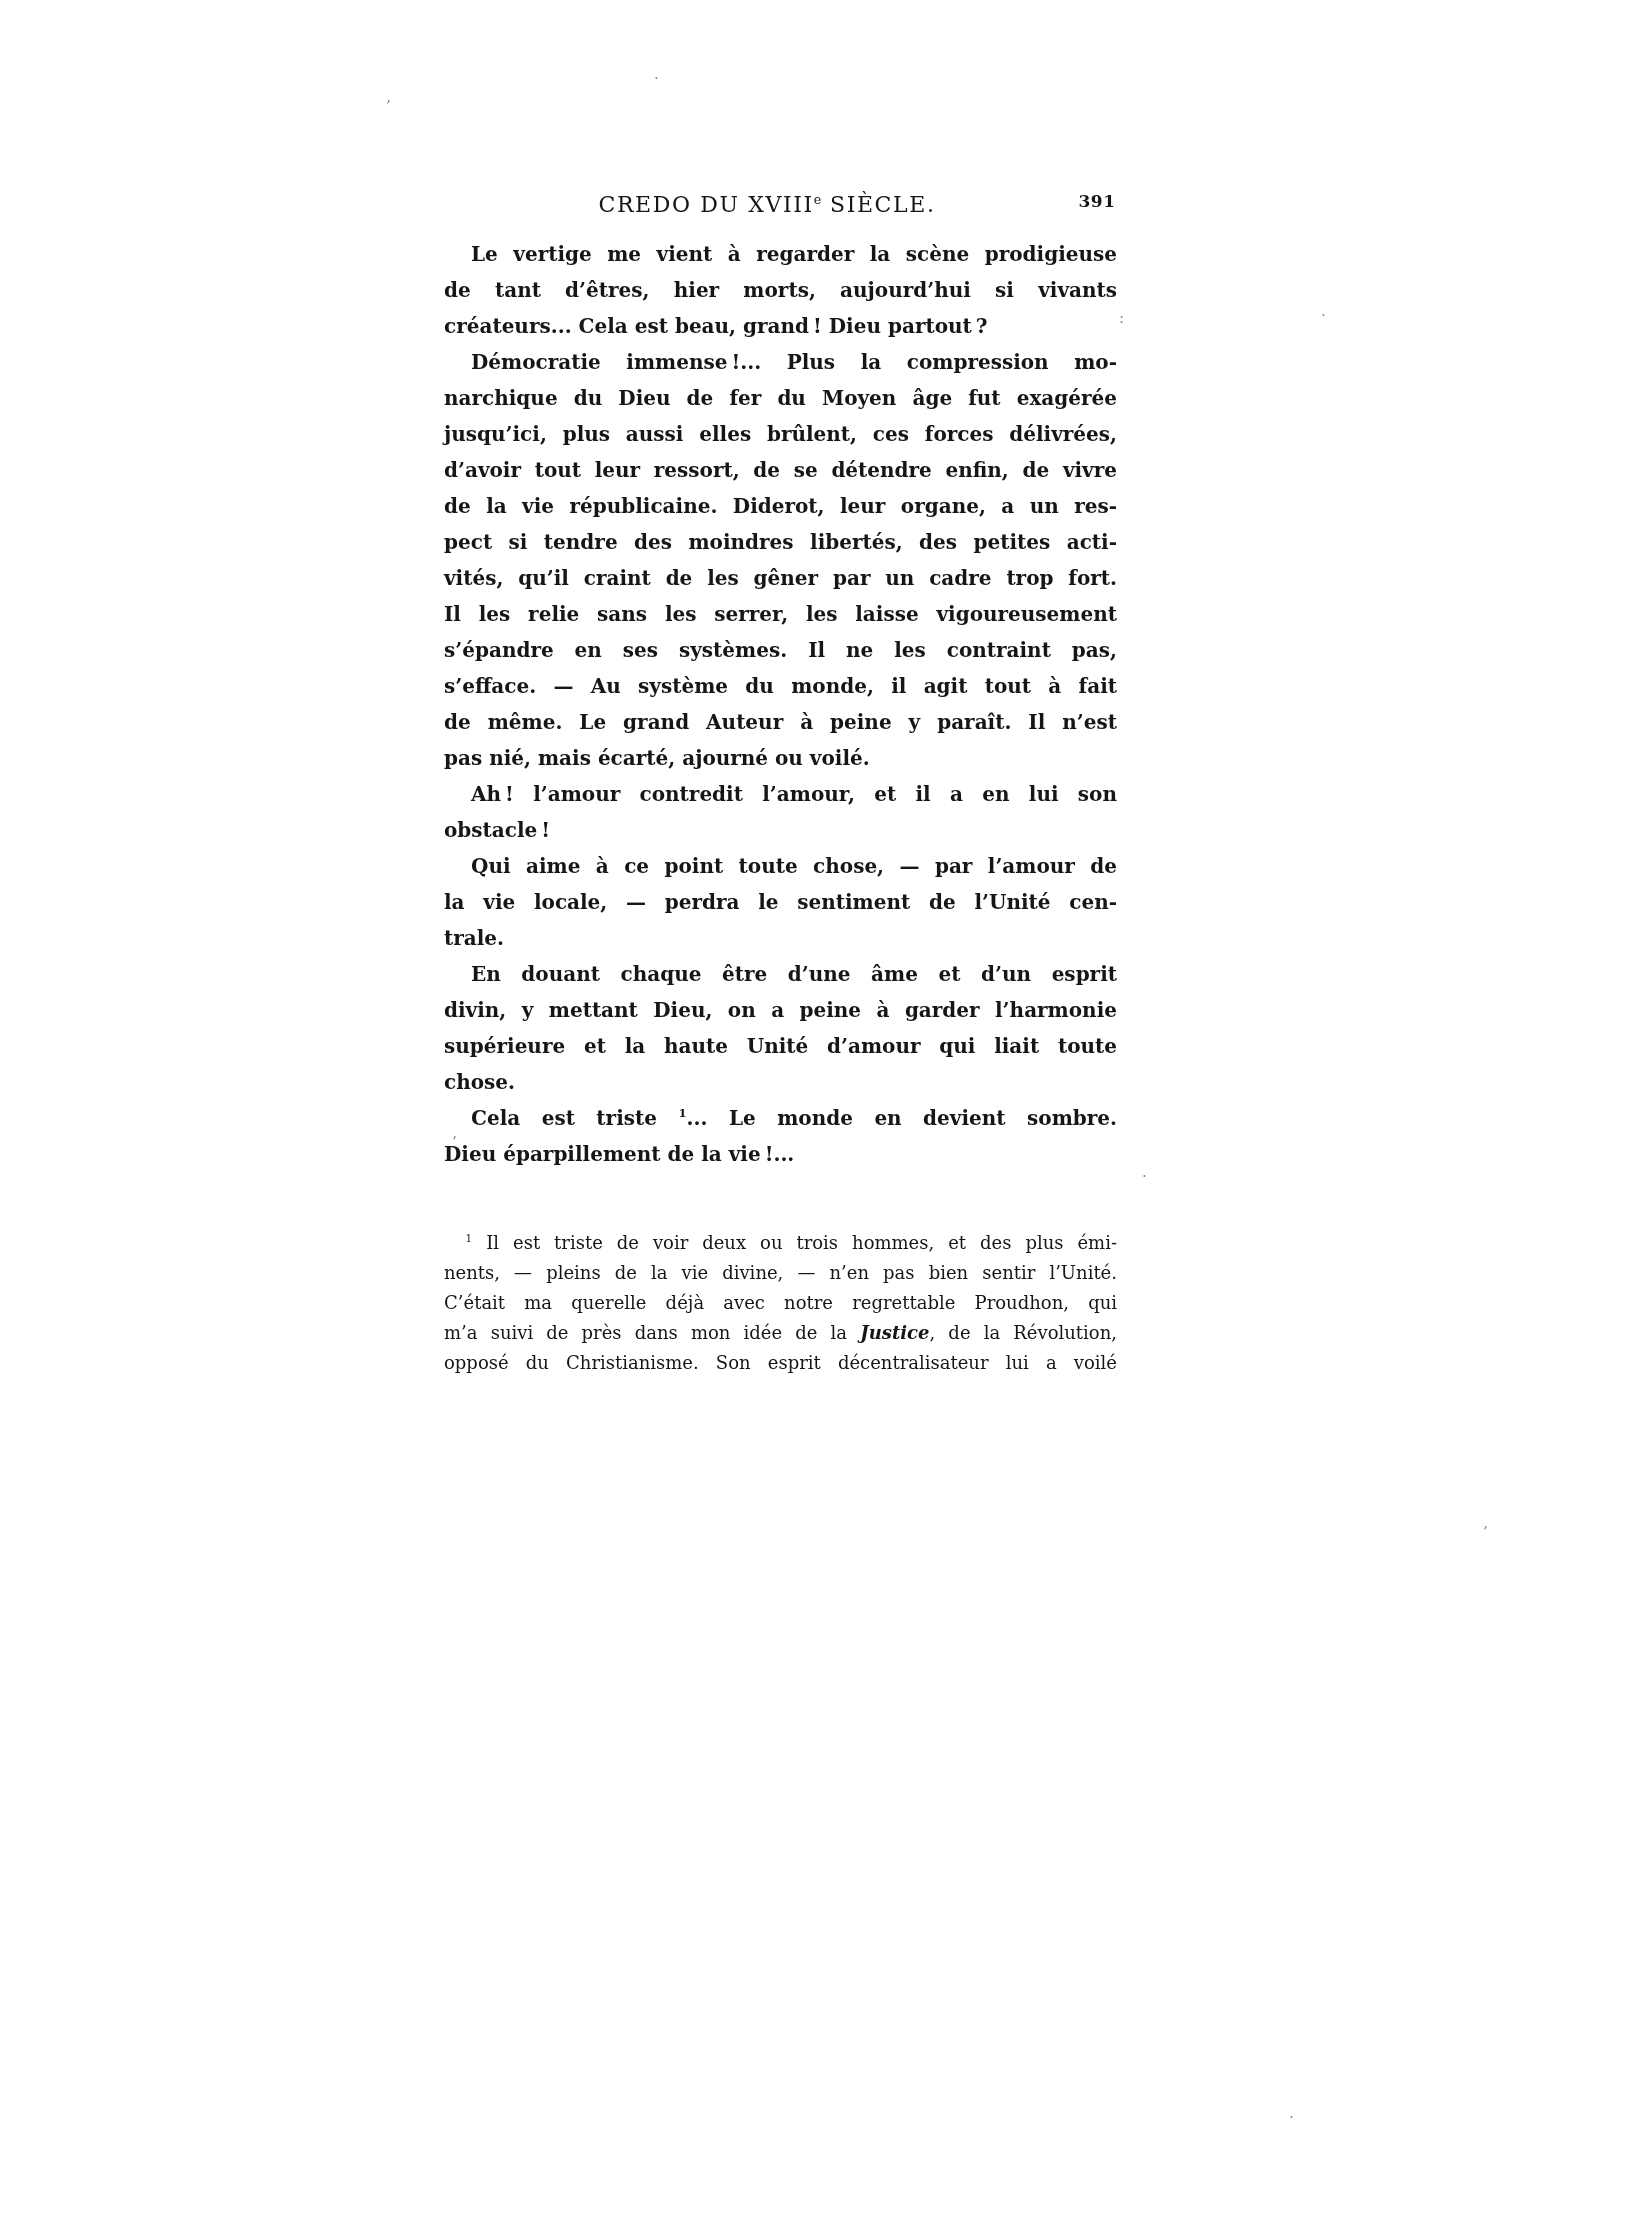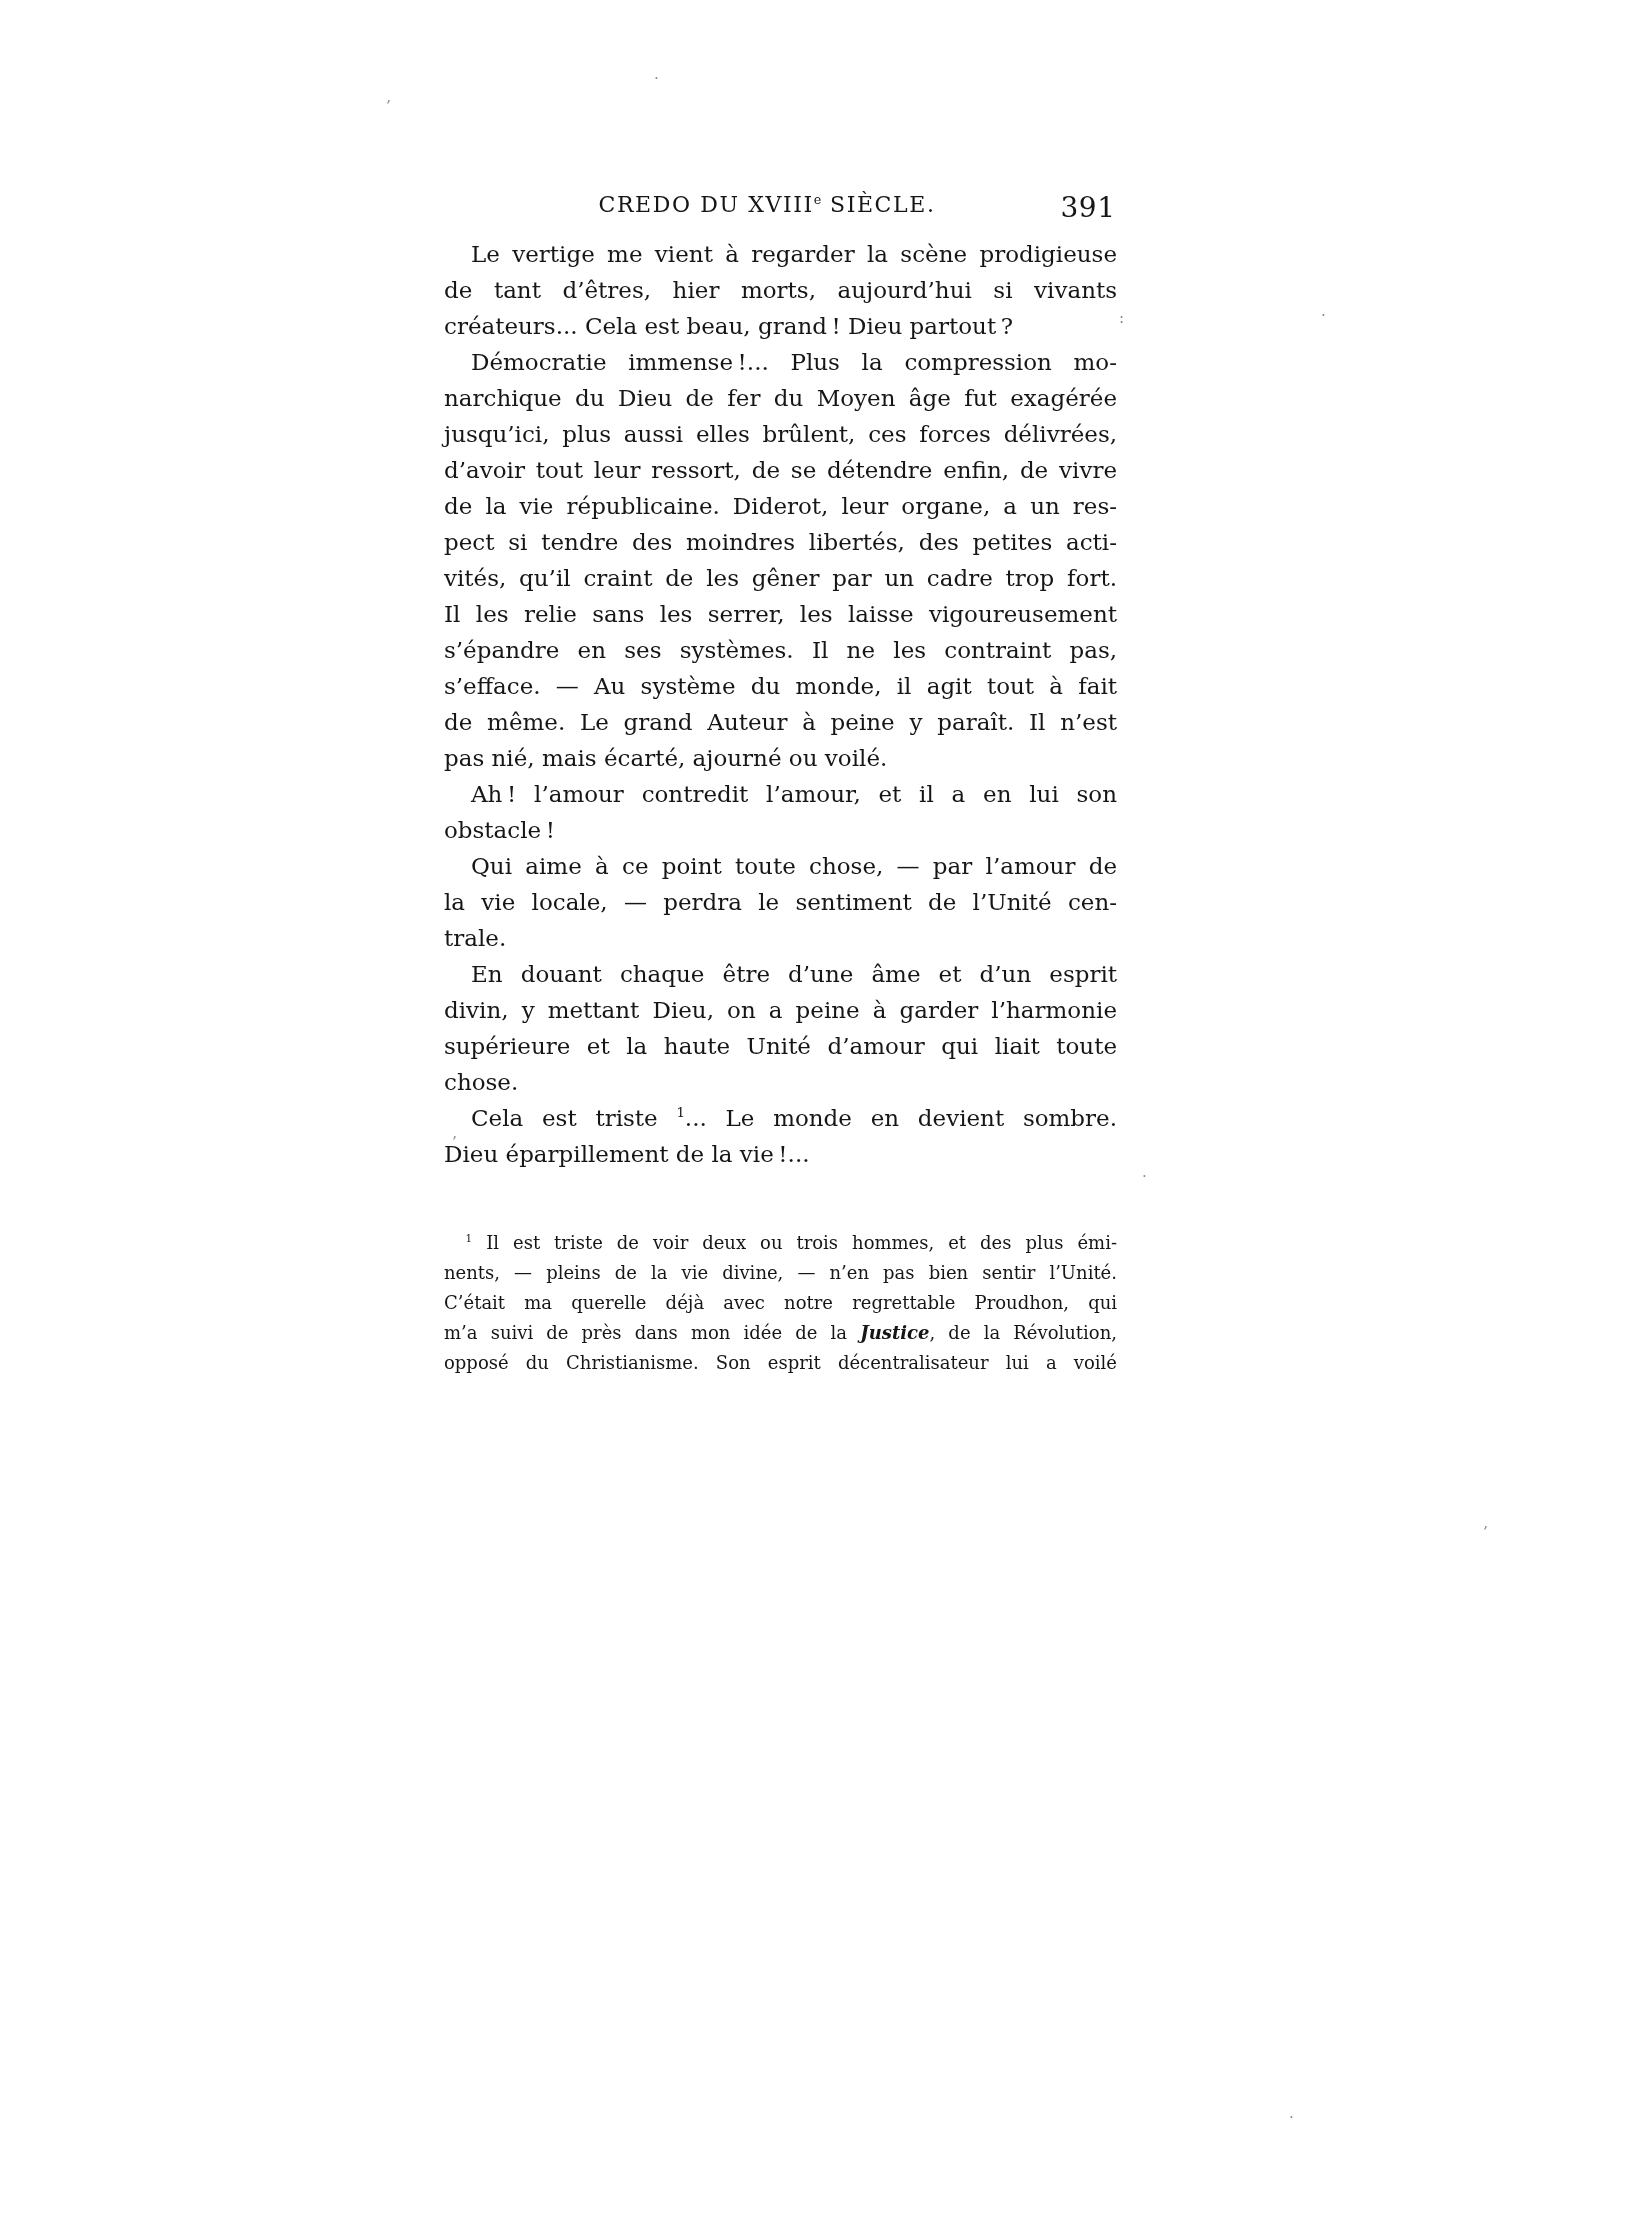--- a/index.html
+++ b/index.html
@@ -7,24 +7,24 @@
     position:relative; width:1646px; height:2227px; background:#ffffff;
     font-family:"DejaVu Serif", serif; color:#161616; overflow:hidden;
   }
   
   .running-head { position:absolute; top:192px; left:444px; width:673px; height:29px; }
   .head-title {
     position:absolute; left:323px; top:0; transform:translateX(-50%);
     font-size:22px; letter-spacing:1.6px; white-space:nowrap;
   }
   .head-title .ord { font-size:58%; vertical-align:super; letter-spacing:0; }
-  .page-number { position:absolute; right:1.3px; top:-1.3px; font-size:28px; font-weight:normal; letter-spacing:0.6px; }
+  .page-number { position:absolute; right:1.3px; top:-1.3px; font-size:17px; font-weight:bold; letter-spacing:0.6px; }
 
   
-  .textblock { position:absolute; left:444px; top:236px; width:673px; font-size:23px; line-height:36px; }
+  .textblock { position:absolute; left:444px; top:236px; width:673px; font-size:20px; line-height:36px;font-weight:bold; }
   .line { height:36px; text-align:justify; text-align-last:justify; }
   .line.end { text-align:right; text-align-last:left; }
   .indent { padding-left:27px; }
 
   sup.ref { font-size:58%; vertical-align:super; line-height:0; }
   .it { font-style:italic;font-weight:bold; }
 
   
   .footnote { position:absolute; left:444px; top:1228px; width:673px; font-size:18px; line-height:30px; }
   .fline { height:30px; text-align:justify; text-align-last:justify; }

